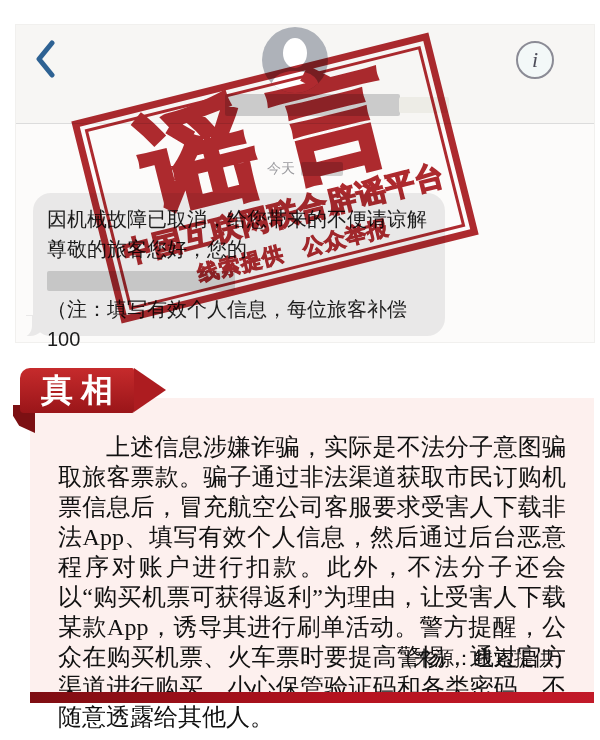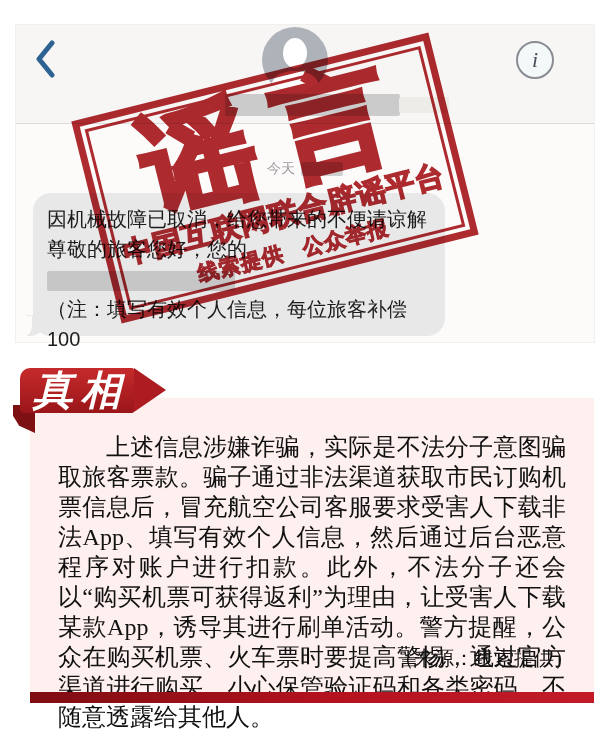--- a/index.html
+++ b/index.html
@@ -63,21 +63,21 @@
   .ribbon-body{position:relative;width:114px;height:45px;
                background:linear-gradient(180deg,#c62b2c,#9a1519);
                border-radius:10px 2px 2px 4px;
                display:flex;align-items:center;justify-content:center;}
   .ribbon-arrow{position:absolute;left:114px;top:0;width:0;height:0;
                border-top:22.5px solid transparent;border-bottom:22.5px solid transparent;
                border-left:32px solid #ad1c20;}
   .ribbon-fold{position:absolute;left:-7px;top:37px;width:22px;height:28px;background:#7c1013;
                clip-path:polygon(0 0,100% 0,100% 100%,28% 74%,0 38%);z-index:-1;}
   .ribbon-text{color:#ffffff;font-family:"Liberation Serif", serif;font-weight:700;
-               font-size:40px;letter-spacing:8px;text-indent:8px;font-style:italic;}
+               font-size:32px;letter-spacing:8px;text-indent:8px;}
   .truth-body{position:absolute;left:58px;top:432px;width:508px;
               font-family:"Liberation Serif", serif;font-size:24px;line-height:30px;
               color:#111;text-align:justify;text-indent:2em;}
   .truth-source{position:absolute;right:26px;top:645px;width:540px;text-align:right;
               font-family:"Liberation Serif", serif;font-size:20px;color:#111;}
 </style>
 </head>
 <body>
 
 <div class="page">

